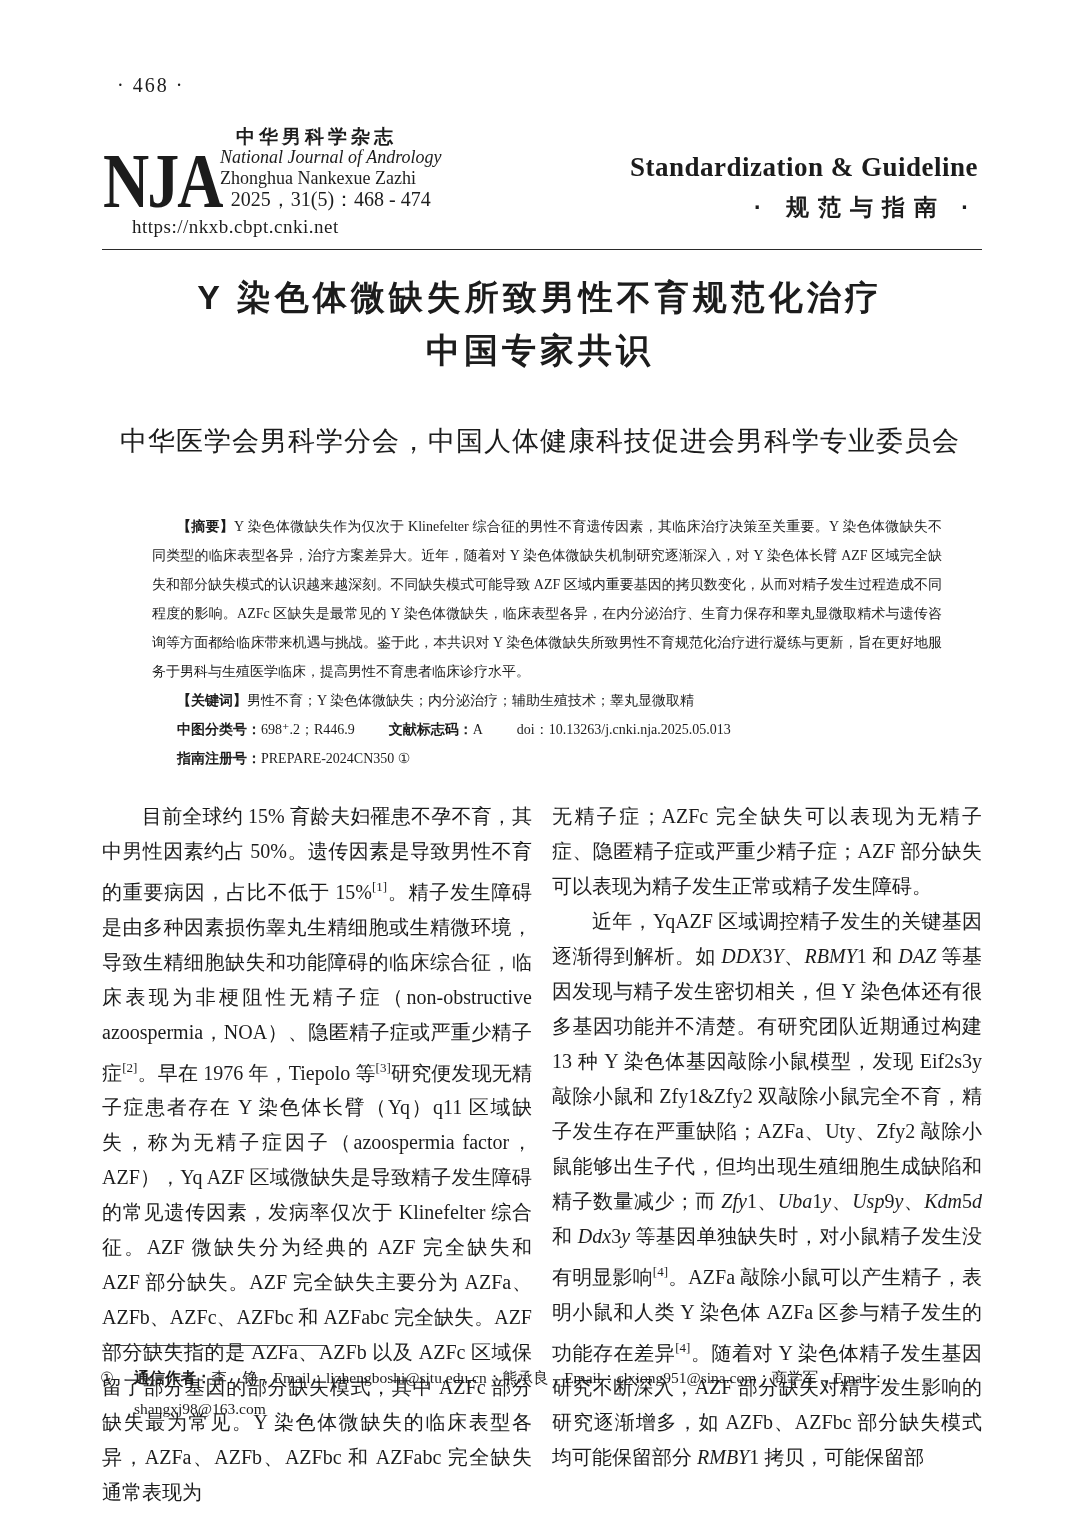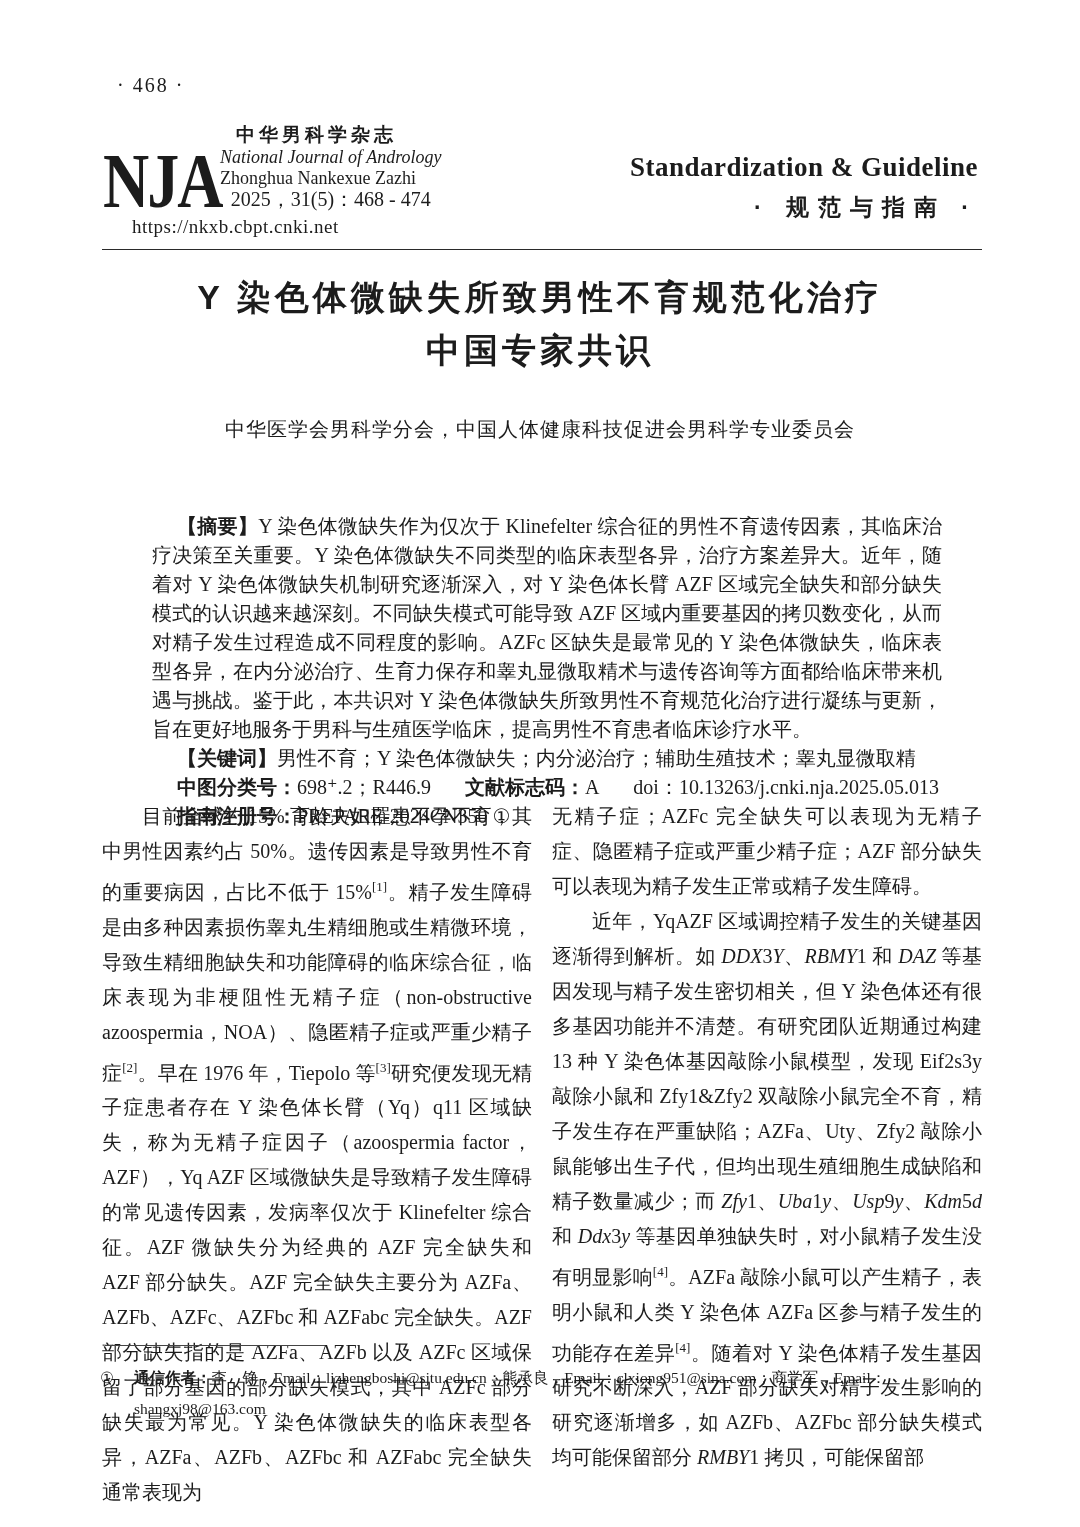--- a/index.html
+++ b/index.html
@@ -22,21 +22,21 @@
     position:absolute; top:136px; left:101px;
     font-size:64px; font-weight:bold; letter-spacing:-2px;
     transform:scaleY(1.22); transform-origin:top left;
     font-family:"Liberation Serif",serif;
   }
   .journal-info {
     position:absolute; top:126px; left:218px;
     line-height:21px;
   }
   .ji-cn { font-size:19px; font-weight:bold; letter-spacing:4px;
-           font-family:Liberation Mono, monospace;padding-left:16px; }
+           font-family:Liberation Serif, serif;padding-left:16px; }
   .ji-en { font-size:18px; font-style:italic; }
   .ji-py { font-size:18px; }
   .ji-issue { font-size:20px;text-align:center; }
   .masthead-url {
     position:absolute; top:216px; left:102px;
     font-size:19px; letter-spacing:0.5px;margin-left:28px;
   }
   .section-head {
     position:absolute; top:152px; right:100px; text-align:right;
   }
@@ -49,27 +49,27 @@
     border-top:1.5px solid #2a2a2a;
   }
   
   .title {
     position:absolute; top:271px; left:0; width:100%;
     text-align:center; font-weight:bold;
     font-size:34px; line-height:53px; letter-spacing:4px;
     font-family:"Liberation Sans","DejaVu Sans",sans-serif;
   }
   .authors {
-    position:absolute; top:408px; left:0; width:100%;
-    text-align:center; font-size:20px; line-height:42px; letter-spacing:1px;
+    position:absolute; top:420px; left:0; width:100%;
+    text-align:center; font-size:27px; line-height:42px; letter-spacing:1px;
   }
   
   .abstract {
     position:absolute; top:512px; left:150px; width:790px;
-    font-size:20px; line-height:29px; text-align:justify;
+    font-size:14px; line-height:29px; text-align:justify;
   }
   .abstract p { text-indent:25px; margin:0; }
   .blabel { font-weight:bold;
             font-family:"Liberation Sans","DejaVu Sans",sans-serif; }
   .meta-gap { display:inline-block; width:34px; }
   sup { font-size:0.65em; }
   
   .body-cols {
     position:absolute; top:799px; left:100px; width:880px;
     display:flex; gap:20px;

